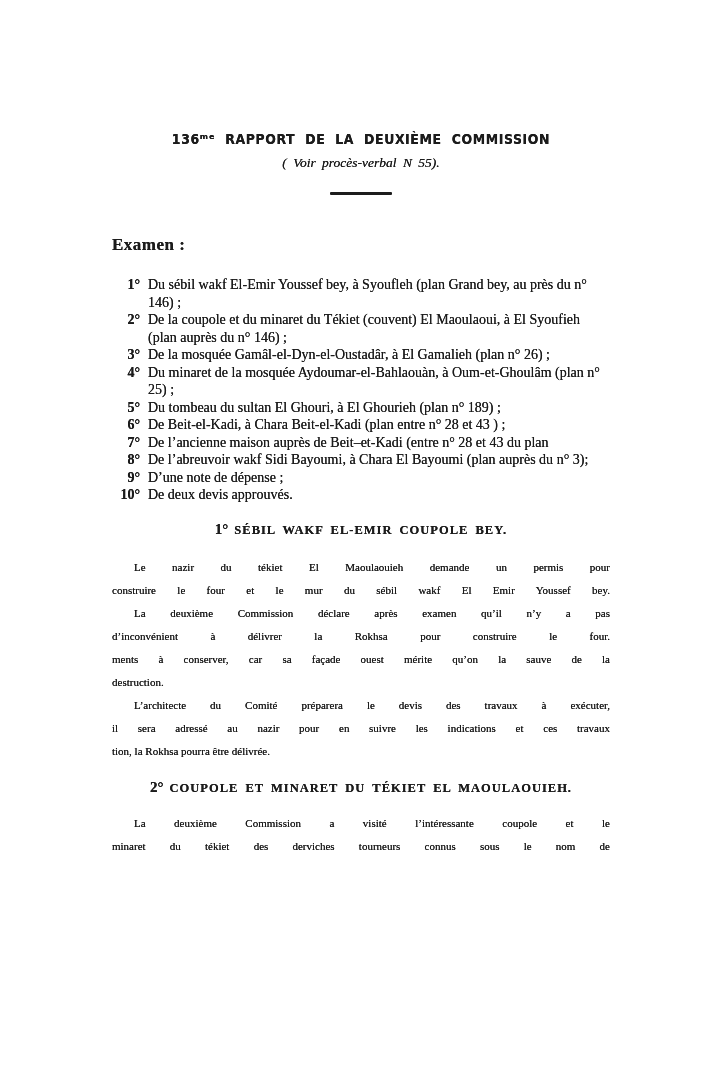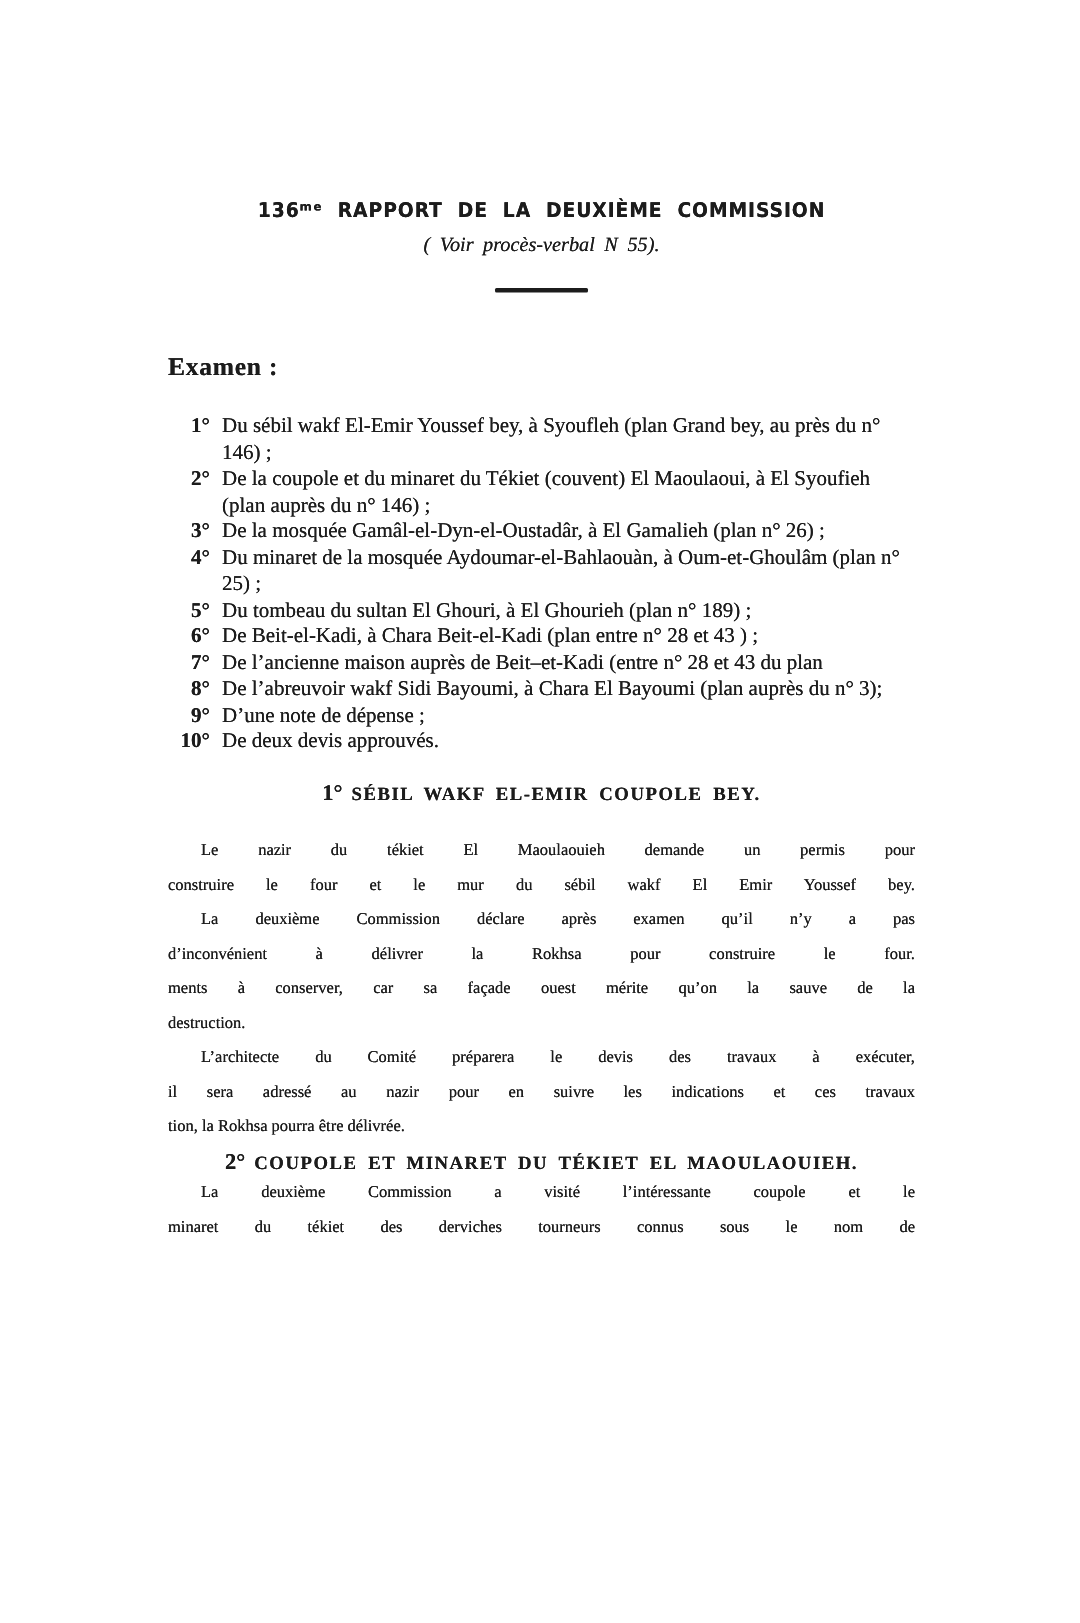--- a/index.html
+++ b/index.html
@@ -84,27 +84,27 @@
     font-size: 12.5px;
     letter-spacing: 1px;
     word-spacing: 3px;
   }
   .section-heading .shnum {
     font-size: 15px;
     letter-spacing: 0;
     margin-right: 6px;
   }
   .section-heading.s1 { margin-top: 17px; }
-  .section-heading.s2 { margin-top: 4px; }
+  .section-heading.s2 { margin-top: 16px; }
   .bodytext {
     font-size: 11px;
     line-height: 23px;
   }
   .para.p1  { margin-top: 18px; }
-  .para.s2p1 { }
+  .para.s2p1 { margin-top: 16px; }
 </style>
 </head>
 <body>
 
 <div class="page">
 
 
   <div class="report-title">136ᵐᵉ RAPPORT DE LA DEUXIÈME COMMISSION</div>
 
   <div class="report-subtitle">( Voir procès-verbal N 55).</div>

